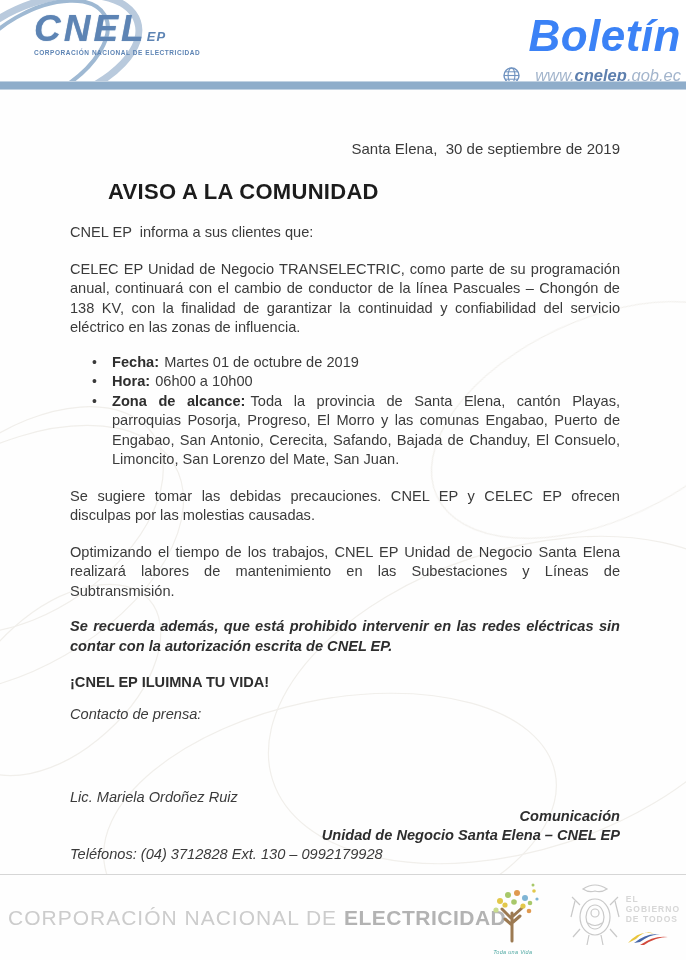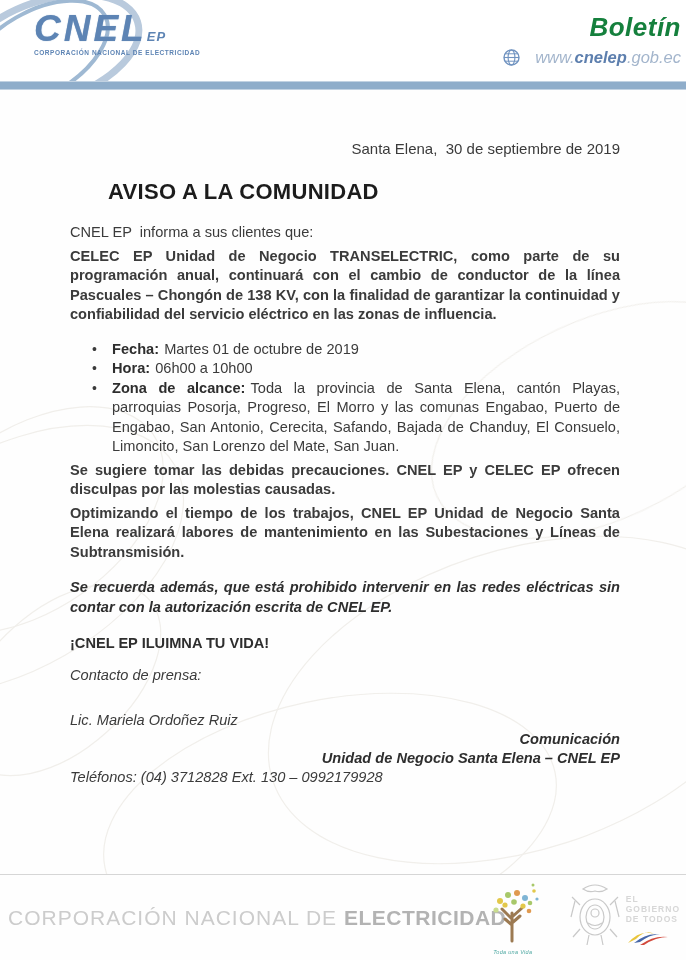--- a/index.html
+++ b/index.html
@@ -23,22 +23,22 @@
     font-size: 37px; font-style: italic; font-weight: 800;
     letter-spacing: 3px; color: #5d84b4; line-height: 1;
     text-shadow: 0 0 1px #8aa8c9;
   }
   .logo-ep { font-size: 13px; font-weight: 800; font-style: italic; color: #5d84b4; letter-spacing: 1px; }
   .logo-tagline {
     margin-top: 2px; font-size: 6.5px; color: #5d84b4; letter-spacing: 0.55px; font-weight: bold;
   }
   .header-right { position: absolute; right: 5px; top: 14px; text-align: right; }
   .boletin {
-    font-size: 26px; font-weight: bold; font-style: italic;
-    color: #15803d; line-height: 1; letter-spacing: 0.5px;
+    font-size: 44px; font-weight: bold; font-style: italic;
+    color: #3b82f6; line-height: 1; letter-spacing: 0.5px;
   }
   .url-line { margin-top: 8px; display: flex; align-items: center; justify-content: flex-end; gap: 15px; }
   .url-text { font-size: 16.5px; color: #a3b5cc; font-style: italic; }
   .url-bold { color: #5d7fae; font-weight: bold; font-style: italic; }
   .divider-bar {
     height: 9px; background: #8fadca; width: 100%;
     border-top: 1px solid #c2d2e2; border-bottom: 1px solid #c2d2e2;
   }
 
   
@@ -51,30 +51,30 @@
     font-size: 14.6px; line-height: 19.5px; color: #3b3b3b;
   }
   .date-line {
     margin-top: 49px; text-align: right; font-size: 15px; white-space: pre-wrap;
   }
   .doc-title {
     margin-top: 23px; text-align: left; padding-left: 38px;
     font-size: 22px; font-weight: bold; color: #1c1c1c; letter-spacing: 0.3px;
   }
   .intro { margin-top: 22px; white-space: pre-wrap; }
-  .para { margin-top: 4px; text-align: justify; font-weight: bold; }
+  .para { margin-top: 17px; text-align: justify; }
   .bullets { margin-top: 15px; }
   .bullet-row { display: flex; padding-left: 22px; }
   .bullet-dot { width: 20px; flex: 0 0 20px; font-size: 14px; }
   .bullet-text { flex: 1; text-align: justify; }
   .bullet-text b { margin-right: 0.35em; color: #2e2e2e; }
   .warning { margin-top: 16px; font-weight: bold; font-style: italic; text-align: justify; color: #2e2e2e; }
   .slogan { margin-top: 17px; font-weight: bold; color: #2e2e2e; }
   .press-contact { margin-top: 12px; font-style: italic; }
-  .signature { margin-top: 26px; line-height: 19px; }
+  .signature { margin-top: 64px; line-height: 19px; }
   .sig-name, .sig-phones { font-style: italic; }
   .sig-role, .sig-unit { font-style: italic; font-weight: bold; color: #2e2e2e; text-align: right; }
 
   
   .footer {
     position: absolute; left: 0; right: 0; bottom: 0; height: 86px;
     border-top: 1px solid #d6d6d6; background: #fefefe;
     display: flex; align-items: center; z-index: 2;
   }
   .footer-org {

